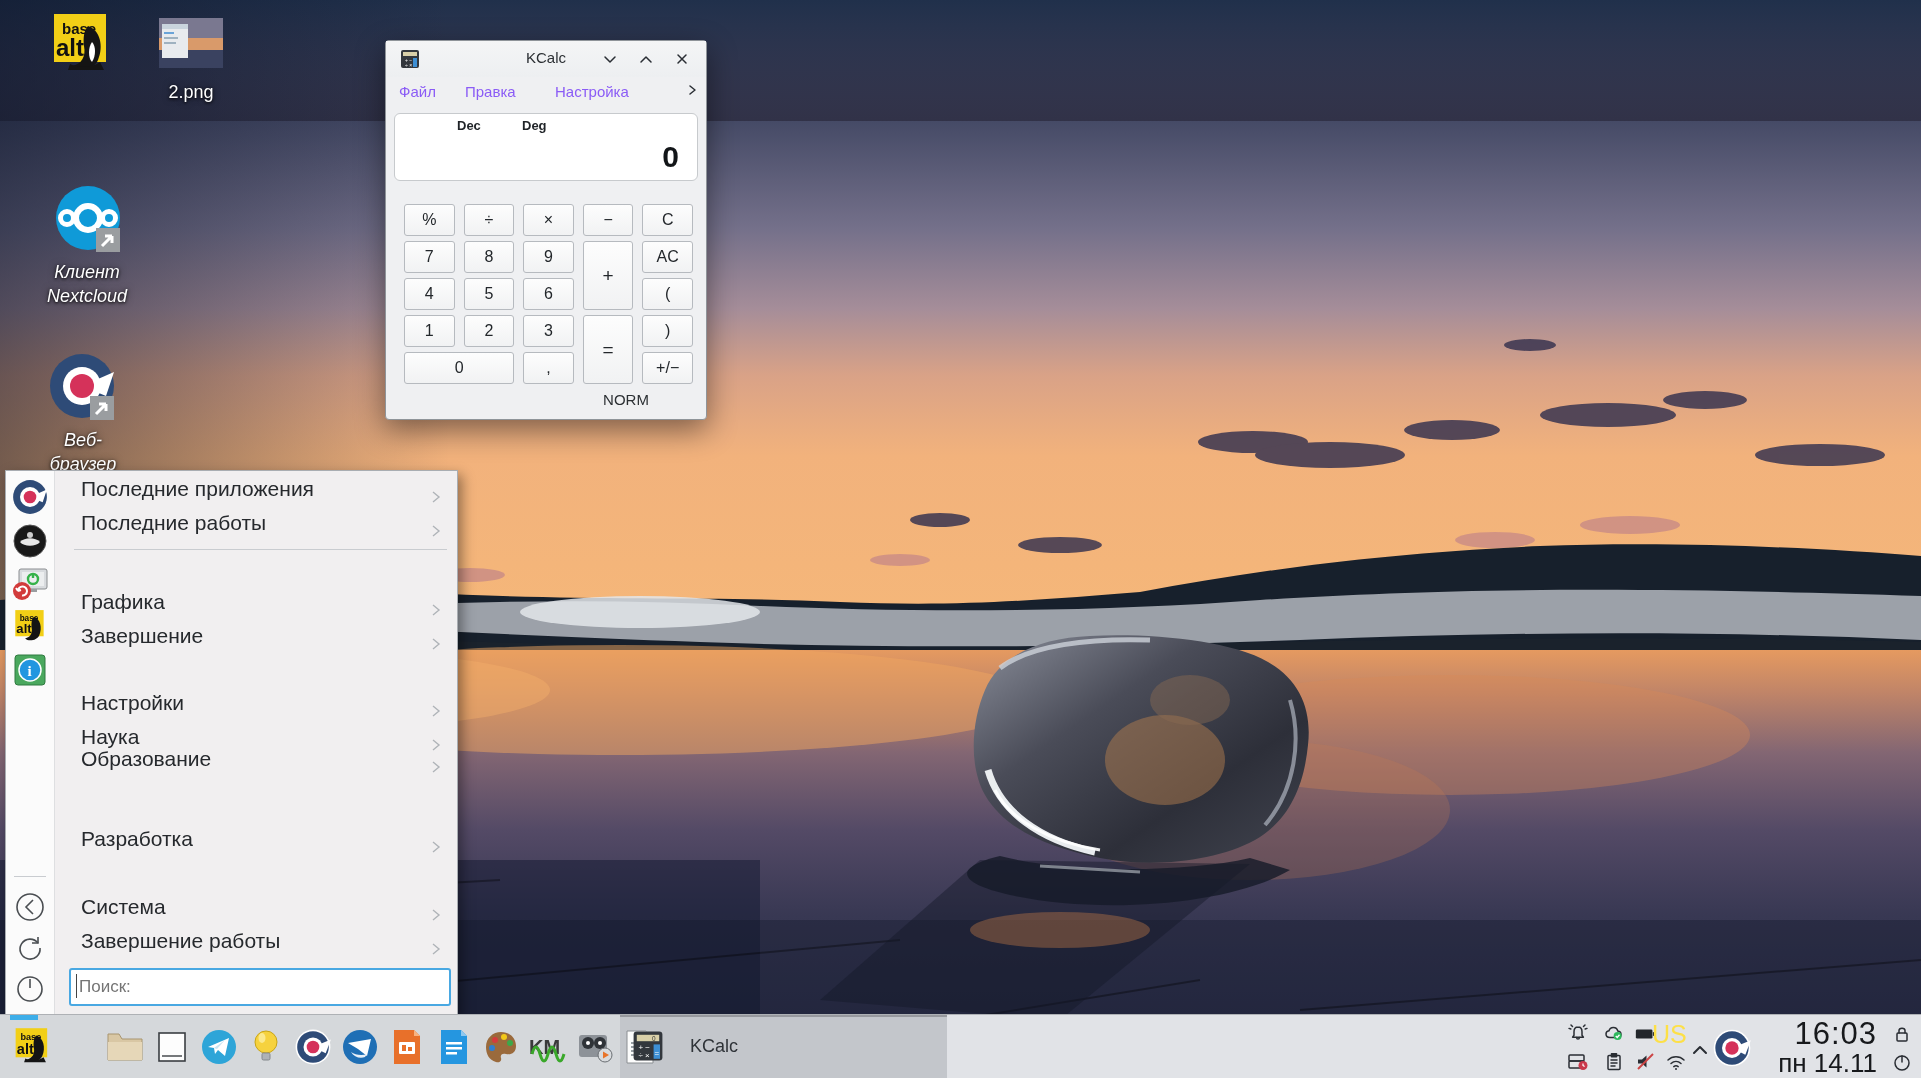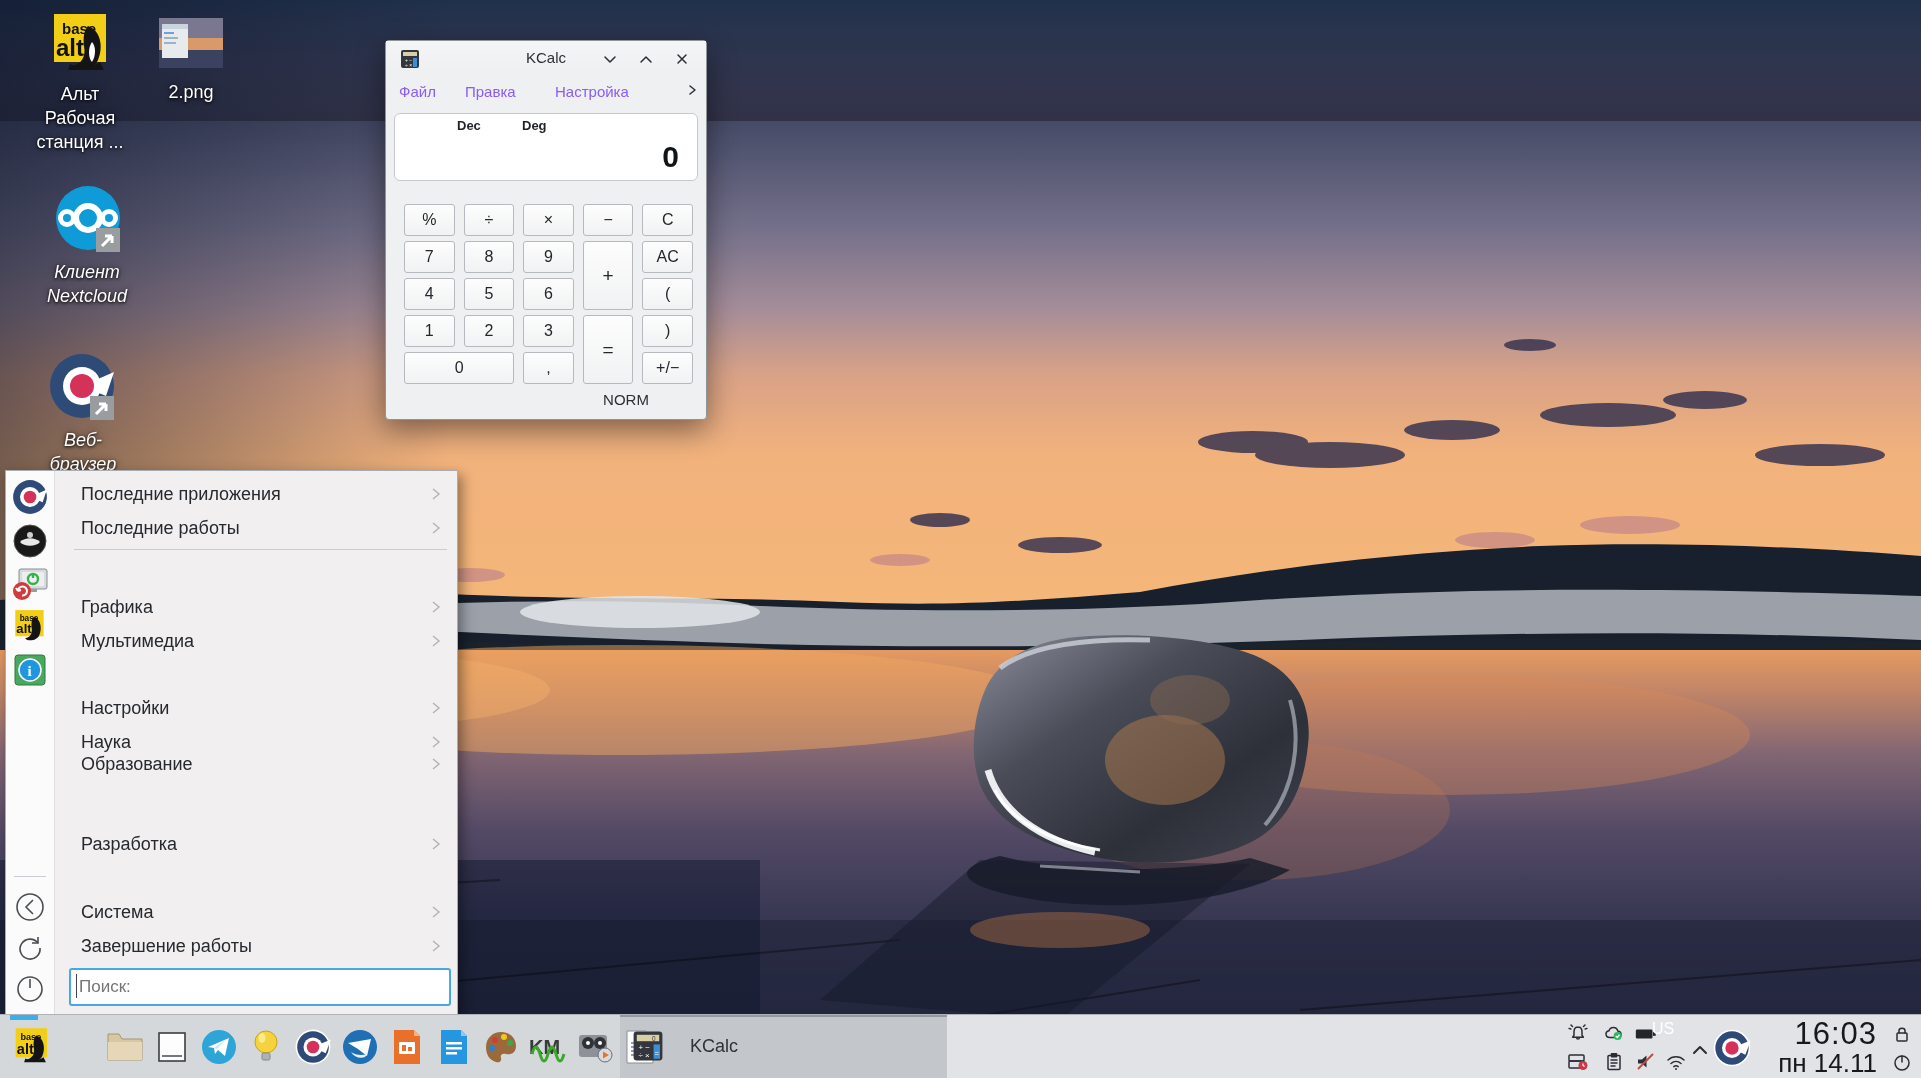--- a/index.html
+++ b/index.html
@@ -27,40 +27,40 @@
         grid-template-columns:repeat(5,1fr);grid-template-rows:repeat(5,1fr);column-gap:9px;row-gap:5px}
   .kbtn{background:linear-gradient(#fdfdfd,#f1f2f3);border:1px solid #b6babf;border-radius:3px;
         font-size:16px;color:#23272b;display:flex;align-items:center;justify-content:center;
         font-family:inherit;padding:0}
   .kstatus{position:absolute;left:160px;width:160px;top:350px;text-align:center;font-size:15px;color:#2b2f33}
   
   .popup{left:5px;top:470px;width:451px;height:544px;background:#f1eff0;
          border:1px solid #a9adb2;box-shadow:4px 5px 12px rgba(0,0,0,.4)}
   .strip{position:absolute;left:0;top:0;bottom:0;width:48px;background:#fbfbfb;border-right:1px solid #dedfe1}
   .strip .sic{position:absolute;left:4px;width:40px;height:40px;display:flex;align-items:center;justify-content:center}
-  .mitem{position:absolute;left:49px;right:1px;height:34px;display:flex;align-items:center;
-         padding-left:26px;font-size:18px;color:#26292d}
+  .mitem{position:absolute;left:49px;right:1px;height:34px;display:flex;
+         padding-left:26px;font-size:21px;color:#26292d}
   .mitem .chev{position:absolute;right:14px;top:9px;opacity:.75}
   .msep{position:absolute;left:68px;right:10px;height:1px;background:#c9ccd0}
   .msearch{position:absolute;left:63px;top:497px;width:378px;height:34px;background:#fff;
            border:2px solid #49a8e2;border-radius:3px}
   .msearch input{position:absolute;left:6px;top:2px;right:4px;bottom:2px;border:0;outline:none;
                  font-size:17px;color:#333;background:transparent;font-family:inherit;width:360px}
   .msearch .caret{position:absolute;left:5px;top:4px;width:1px;height:24px;background:#444}
   
   .taskbar{left:0;top:1014px;width:1921px;height:64px;background:#d5d8db;border-top:1px solid #aeb1b5}
   .tb-right{position:absolute;left:947px;top:0;bottom:0;right:0;background:#e1e3e7}
   .tb-task{position:absolute;left:620px;top:0;bottom:0;width:327px;background:#c3c6cb;border-top:2px solid #97999e}
   .ql{position:absolute;top:1027px;width:40px;height:40px;display:flex;align-items:center;justify-content:center}
   .trayic{position:absolute;width:24px;height:24px;display:flex;align-items:center;justify-content:center}
   .ticon{stroke:#2a2e34;stroke-width:1.5;fill:none;stroke-linecap:round;stroke-linejoin:round}
   .tb-indicator{position:absolute;left:10px;top:0;width:28px;height:5px;background:#3daee9}
   .clock{position:absolute;right:44px;top:1016px;width:160px;text-align:right;font-size:31px;color:#17191c;letter-spacing:1px}
   .date{position:absolute;right:44px;top:1048px;width:200px;text-align:right;font-size:26px;color:#17191c}
-  .laytxt{position:absolute;left:1652px;top:1020px;font-size:16px;color:#ffffff}
+  .laytxt{position:absolute;left:1652px;top:1020px;font-size:25px;color:#fde047}
 </style>
 </head>
 <body>
 
 <div class="abs" style="left:0;top:0;width:1921px;height:1078px">
 <svg width="1921" height="1078" viewBox="0 0 1921 1078" preserveAspectRatio="none">
   <defs>
     <linearGradient id="sky" x1="0" y1="0" x2="0" y2="1">
       <stop offset="0" stop-color="#20304b"></stop>
           <stop offset=".18" stop-color="#47496668"></stop>
@@ -153,23 +153,20 @@
   <div class="abs" style="left:28px;top:0">
     <svg width="66" height="66" viewBox="0 0 66 66">
       <rect x="6" y="2" width="52" height="48" fill="#f2cf16"></rect>
       <text x="14" y="22" font-size="15" font-weight="bold" fill="#111" font-family="Liberation Sans">base</text>
       <text x="8" y="44" font-size="24" font-weight="bold" fill="#111" font-family="Liberation Sans">alt</text>
       <path d="M40,14 C52,18 56,34 50,48 C46,58 30,60 24,54 C34,52 38,44 36,34 C35,26 36,18 40,14 Z" fill="#141414"></path>
       <path d="M44,30 C48,34 48,44 44,50 C40,46 40,35 44,30 Z" fill="#fff"></path>
       <path d="M22,52 C30,56 44,56 52,50 L56,58 L20,58 Z" fill="#141414"></path>
     </svg>
   </div>
-  <div class="desk-label" style="margin-top:70px">Альт
-Рабочая
-станция ...</div>
 </div>
 
 <div class="desk-ic" style="left:156px;top:18px;width:70px">
   <div>
     <svg width="64" height="50" viewBox="0 0 64 50">
       <rect x="0" y="0" width="64" height="50" fill="#5a6a85"></rect>
       <rect x="0" y="0" width="64" height="28" fill="#7a7890"></rect>
       <rect x="0" y="20" width="64" height="12" fill="#d99a6a"></rect>
       <rect x="0" y="32" width="64" height="18" fill="#3a4260"></rect>
       <rect x="3" y="6" width="26" height="34" fill="#e8ebee"></rect>
@@ -360,21 +357,21 @@
         </svg></span>
   </div>
   <div class="msep" style="top:78px"></div>
   <div class="mitem" style="top:119px">
     <span>Графика</span>
     <span class="chev"><svg width="12" height="16" viewBox="0 0 12 16">
           <path d="M3 3 L9 8 L3 13" stroke="#9aa0a6" stroke-width="1.4" fill="none"></path>
         </svg></span>
   </div>
   <div class="mitem" style="top:153px">
-    <span>Мультимедиа</span>
+    <span>Завершение</span>
     <span class="chev"><svg width="12" height="16" viewBox="0 0 12 16">
           <path d="M3 3 L9 8 L3 13" stroke="#9aa0a6" stroke-width="1.4" fill="none"></path>
         </svg></span>
   </div>
   <div class="mitem" style="top:220px">
     <span>Настройки</span>
     <span class="chev"><svg width="12" height="16" viewBox="0 0 12 16">
           <path d="M3 3 L9 8 L3 13" stroke="#9aa0a6" stroke-width="1.4" fill="none"></path>
         </svg></span>
   </div>

